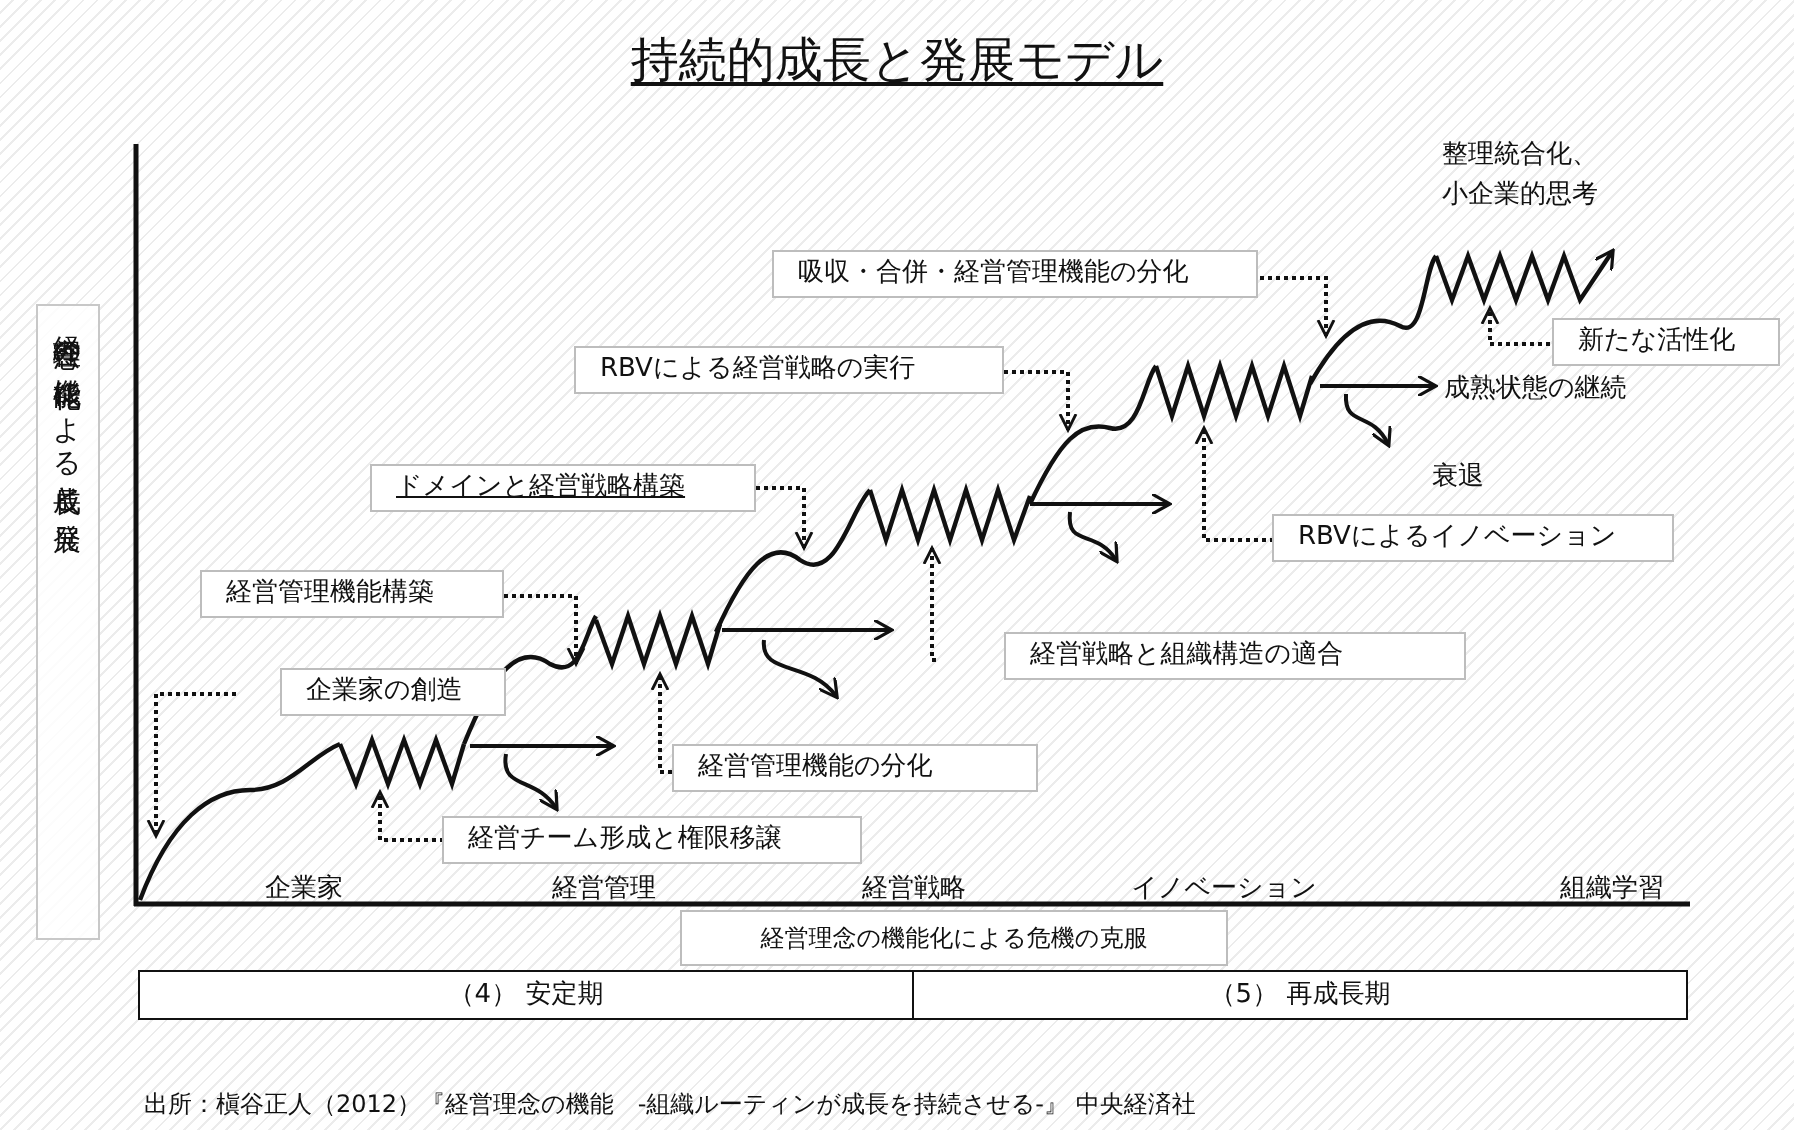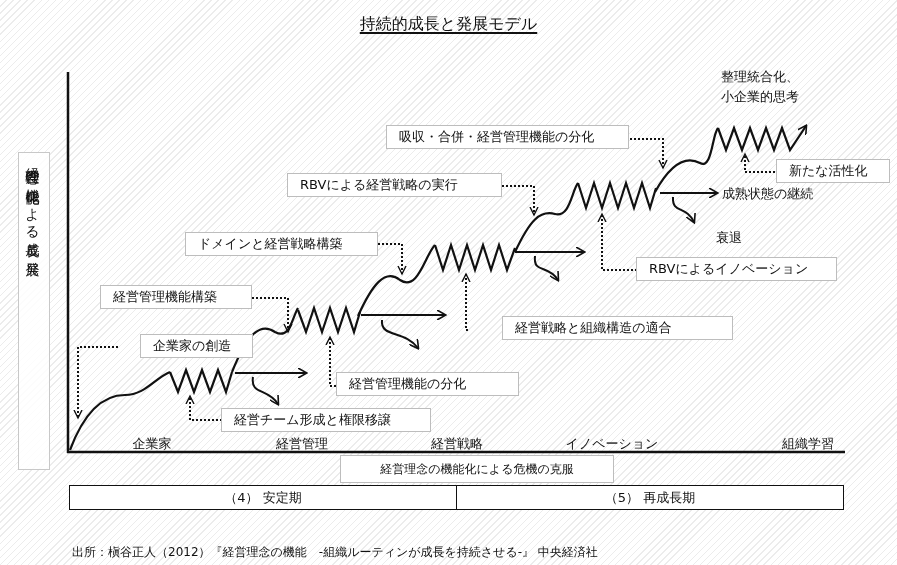--- a/index.html
+++ b/index.html
@@ -1,21 +1,21 @@
 <!DOCTYPE html>
 <html><head>
 <meta charset="utf-8">
 <style>
   html,body{margin:0;padding:0;}
   body{width:897px;height:565px;position:relative;overflow:hidden;
     font-family:"DejaVu Sans","Liberation Sans",sans-serif;color:#111;
     background-color:#fff;
     background-image:repeating-linear-gradient(135deg,#ffffff 0px,#ffffff 4px,#ececec 4px,#ececec 5px);}
   .abs{position:absolute;}
-  .title{left:0;width:897px;top:14px;text-align:center;font-size:16px;}
+  .title{left:0;width:897px;top:14px;text-align:center;font-size:24px;}
   .title span{text-decoration:underline;text-underline-offset:3px;text-decoration-thickness:2px;}
   .vlabel{left:18px;top:152px;width:32px;height:318px;border:1px solid #c8c8c8;background:rgba(255,255,255,0.85);
     writing-mode:vertical-rl;text-orientation:upright;font-size:14px;line-height:32px;padding-top:4px;box-sizing:border-box;letter-spacing:1px;}
   .box{position:absolute;border:1px solid #bdbdbd;background:#fff;font-size:13px;line-height:22px;height:24px;box-sizing:border-box;padding-left:12px;white-space:nowrap;}
   .plain{position:absolute;font-size:13px;white-space:nowrap;}
   .cat{position:absolute;top:435px;font-size:13px;text-align:center;width:120px;}
   .crisis{left:340px;top:455px;width:274px;height:28px;border:1px solid #bdbdbd;background:#fff;font-size:12px;line-height:26px;text-align:center;box-sizing:border-box;}
   .phases{left:69px;top:485px;width:775px;height:25px;border:1px solid #111;display:flex;background:#fff;box-sizing:border-box;}
   .phase{flex:1;text-align:center;font-size:13px;line-height:23px;border-right:1px solid #111;}
   .phase:last-child{border-right:none;}
@@ -79,37 +79,37 @@
     <path d="M637,270 L602,270 L602,214" marker-end="url(#darr)"></path>
     <path d="M630,139 L663,139 L663,168" marker-end="url(#darr)"></path>
     <path d="M775,172 L745,172 L745,154" marker-end="url(#darr)"></path>
   </g>
 </svg>
 
 <div class="box" style="left:117px;top:334px;width:113px;margin-left:23px;">企業家の創造</div>
 <div class="box" style="left:221px;top:408px;width:210px;">経営チーム形成と権限移譲</div>
 <div class="box" style="left:100px;top:285px;width:152px;">経営管理機能構築</div>
 <div class="box" style="left:336px;top:372px;width:183px;">経営管理機能の分化</div>
-<div class="box" style="left:185px;top:232px;width:193px;">ドメインと経営戦略構築</div>
+<div class="box" style="left:185px;top:232px;width:193px;text-decoration:underline;">ドメインと経営戦略構築</div>
 <div class="box" style="left:502px;top:316px;width:231px;">経営戦略と組織構造の適合</div>
 <div class="box" style="left:287px;top:173px;width:215px;">RBVによる経営戦略の実行</div>
 <div class="box" style="left:636px;top:257px;width:201px;">RBVによるイノベーション</div>
 <div class="box" style="left:386px;top:125px;width:243px;">吸収・合併・経営管理機能の分化</div>
 <div class="box" style="left:776px;top:159px;width:114px;">新たな活性化</div>
 
 <div class="plain" style="left:721px;top:68px;">整理統合化、</div>
 <div class="plain" style="left:721px;top:88px;">小企業的思考</div>
 <div class="plain" style="left:722px;top:185px;">成熟状態の継続</div>
 <div class="plain" style="left:716px;top:229px;">衰退</div>
 
 <div class="cat" style="left:92px;">企業家</div>
 <div class="cat" style="left:242px;">経営管理</div>
 <div class="cat" style="left:397px;">経営戦略</div>
 <div class="cat" style="left:552px;">イノベーション</div>
-<div class="cat" style="left:748px;">組織学習</div>
+<div class="cat" style="left:712px;text-align:right;">組織学習</div>
 
 <div class="abs crisis">経営理念の機能化による危機の克服</div>
 
 <div class="abs phases">
   <div class="phase">（4） 安定期</div>
   <div class="phase">（5） 再成長期</div>
 </div>
 
 <div class="abs source">出所：槇谷正人（2012）『経営理念の機能　-組織ルーティンが成長を持続させる-』 中央経済社</div>
 

